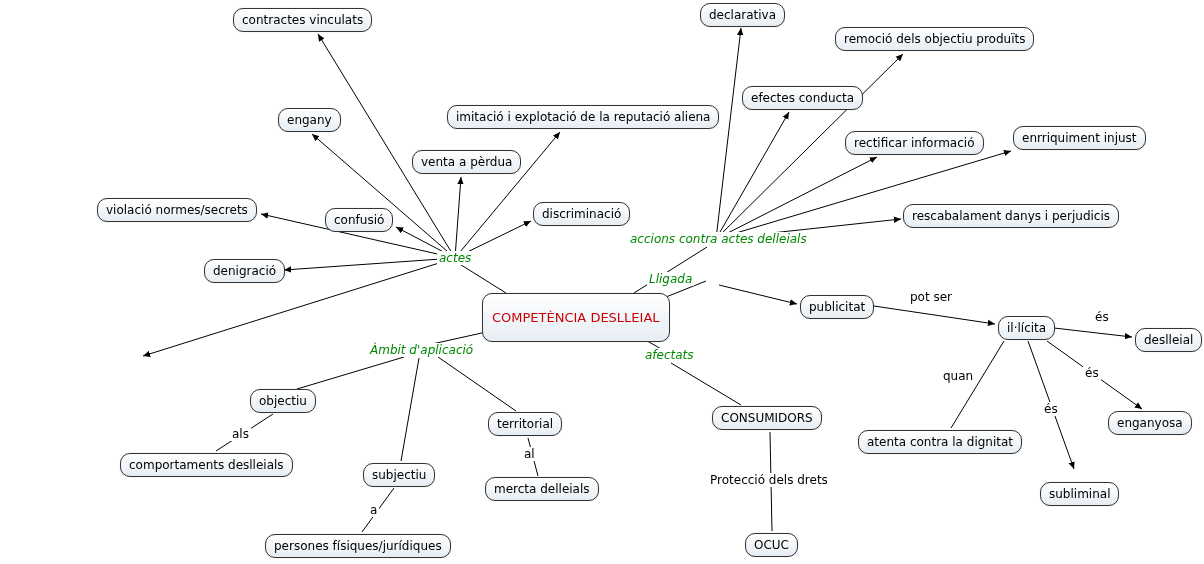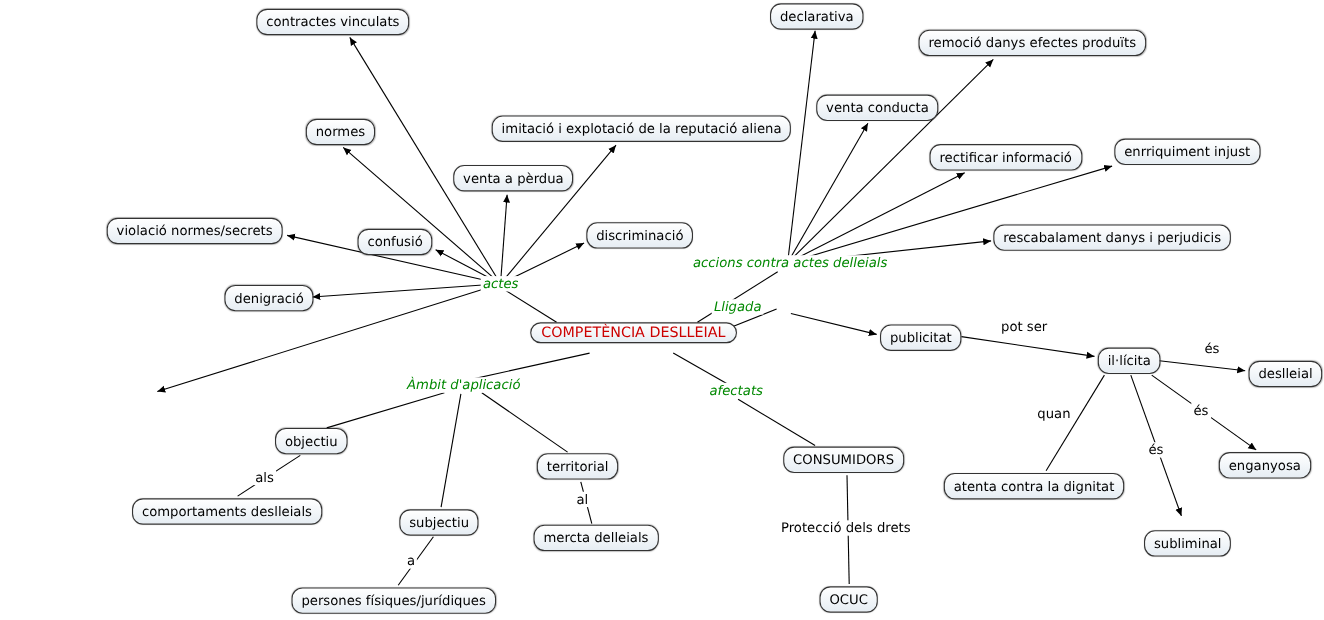--- a/index.html
+++ b/index.html
@@ -9,21 +9,21 @@
   #edges { position:absolute; left:0; top:0; z-index:1; }
   #edges line { stroke:var(--line,#000); stroke-width:1; }
   .node {
     position:absolute; white-space:nowrap; z-index:2;
     font-size:12px; color:#000;
     background:linear-gradient(180deg,#ffffff 0%,#e6edf3 100%);
     border:1px solid var(--node-border,#333);
     border-radius:10px; padding:4px 8px;
     box-shadow:0 0 1px rgba(0,0,0,0.25);
   }
-  .center-node { color:var(--center-text,#cc0000); font-size:13px; padding:1px 9px; }
+  .center-node { color:var(--center-text,#cc0000); font-size:13px; padding:16px 9px; }
   .lbl {
     position:absolute; white-space:nowrap; z-index:2;
     font-size:12px; color:#000; background:#fff; padding:0 2px; line-height:14px;
   }
   .green { color:var(--link-label,#008800);font-style:italic; }
 </style>
 </head>
 <body>
 
 <div id="map">
@@ -73,32 +73,32 @@
     <line x1="528" y1="438" x2="538" y2="476"></line>
 
     <line x1="671" y1="363" x2="741" y2="405"></line>
     <line x1="770" y1="432" x2="772" y2="531"></line>
   </svg>
 
   <div class="node center-node" style="left:482px;top:293px">COMPETÈNCIA DESLLEIAL</div>
 
   <div class="lbl green" style="left:437px;top:251px">actes</div>
   <div class="node" style="left:233px;top:8px">contractes vinculats</div>
-  <div class="node" style="left:278px;top:108px">normes</div>
+  <div class="node" style="left:278px;top:108px">engany</div>
   <div class="node" style="left:412px;top:150px">venta a pèrdua</div>
   <div class="node" style="left:447px;top:105px">imitació i explotació de la reputació aliena</div>
   <div class="node" style="left:325px;top:208px">confusió</div>
   <div class="node" style="left:533px;top:202px">discriminació</div>
   <div class="node" style="left:97px;top:198px">violació normes/secrets</div>
   <div class="node" style="left:204px;top:259px">denigració</div>
 
   <div class="lbl green" style="left:628px;top:232px">accions contra actes delleials</div>
   <div class="node" style="left:700px;top:3px">declarativa</div>
-  <div class="node" style="left:742px;top:86px">venta conducta</div>
-  <div class="node" style="left:835px;top:27px">remoció danys efectes produïts</div>
+  <div class="node" style="left:742px;top:86px">efectes conducta</div>
+  <div class="node" style="left:835px;top:27px">remoció dels objectiu produïts</div>
   <div class="node" style="left:845px;top:131px">rectificar informació</div>
   <div class="node" style="left:1013px;top:126px">enrriquiment injust</div>
   <div class="node" style="left:903px;top:204px">rescabalament danys i perjudicis</div>
 
   <div class="lbl green" style="left:647px;top:272px">Lligada</div>
   <div class="node" style="left:800px;top:295px">publicitat</div>
   <div class="lbl" style="left:908px;top:290px">pot ser</div>
   <div class="node" style="left:998px;top:316px">il·lícita</div>
   <div class="lbl" style="left:1093px;top:310px">és</div>
   <div class="lbl" style="left:1083px;top:366px">és</div>

